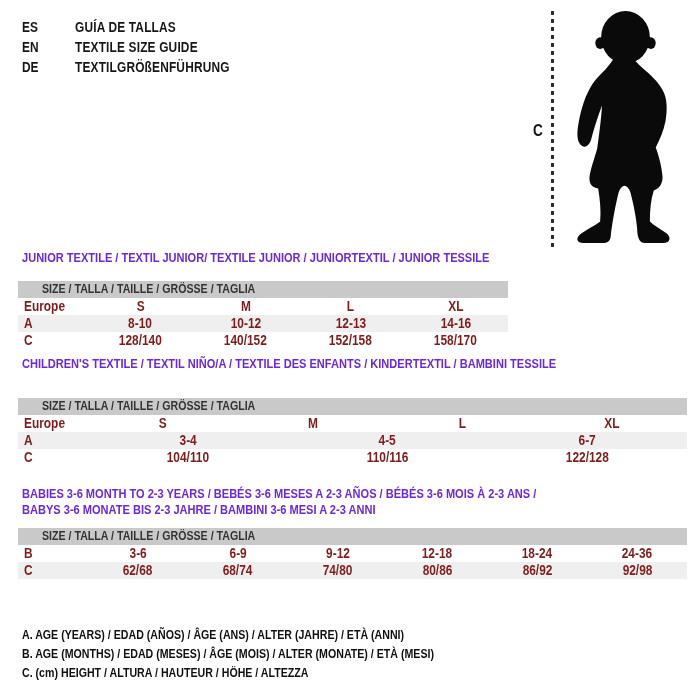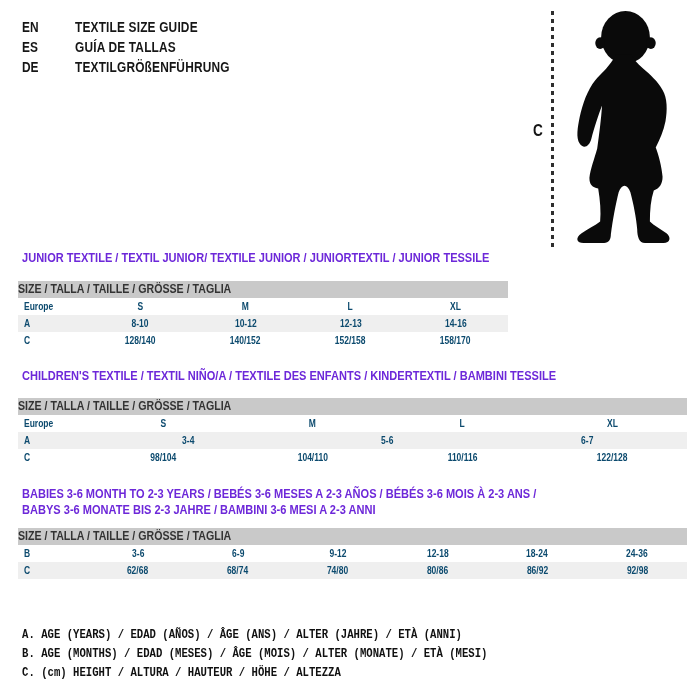--- a/index.html
+++ b/index.html
@@ -24,49 +24,49 @@
   .measure-line{
     left:551px;top:11px;width:3px;height:236px;
     background:repeating-linear-gradient(to bottom,#2e2e2e 0 4px,transparent 4px 8px);
   }
   .figure-c{left:533px;top:122px;font-size:16px;font-weight:700;color:#141414;}
   .silhouette{left:557px;top:8px;}
 
   
   .sec-title{font-size:13px;font-weight:700;color:#6d28d9;line-height:16px;}
   .t-junior-title{left:22px;top:250px;}
-  .t-children-title{left:22px;top:368px;}
+  .t-children-title{left:22px;top:356px;}
   .t-babies-title{left:22px;top:486px;}
 
   
   .size-table{left:18px;}
   .tbl-junior{top:281px;width:490px;}
   .tbl-children{top:398px;width:669px;}
   .tbl-babies{top:528px;width:669px;}
   .t-header{
     height:17px;line-height:17px;background:var(--bar,#c9c9c9);
-    font-size:12.5px;font-weight:700;color:#333;padding-left:0;
+    font-size:12.5px;font-weight:700;color:#333;padding-left:24px;
   }
-  .t-row{display:flex;height:17px;line-height:17px;font-size:10px;font-weight:700;color:#0c4a6e;}
+  .t-row{display:flex;height:17px;line-height:17px;font-size:14px;font-weight:700;color:#7f1d1d;}
   .t-row.shaded{background:var(--stripe,#efefef);}
   .t-label{width:70px;padding-left:6px;box-sizing:border-box;}
   .t-cell{flex:1;text-align:center;display:flex;align-items:center;justify-content:center;}
 
   
   .notes{left:22px;top:626px;}
-  .note-line{height:19px;line-height:19px;font-size:12.5px;font-weight:700;color:#101010;font-family:Liberation Mono, monospace;}
+  .note-line{height:19px;line-height:19px;font-size:12.5px;font-weight:700;color:#101010;}
 </style>
 </head>
 <body style="--bar: #c9c9c9; --stripe: #efefef; --ink: #111111; --sil: #0a0a0a; background: rgb(255, 255, 255);">
 
 <div>
 
   <div class="abs langs" id="langs">
+      <div class="lang-row"><span class="lang-code cond-l">ES</span><span class="lang-label cond-l">GUÍA DE TALLAS</span></div>
       <div class="lang-row"><span class="lang-code cond-l">EN</span><span class="lang-label cond-l">TEXTILE SIZE GUIDE</span></div>
-      <div class="lang-row"><span class="lang-code cond-l">ES</span><span class="lang-label cond-l">GUÍA DE TALLAS</span></div>
       <div class="lang-row"><span class="lang-code cond-l">DE</span><span class="lang-label cond-l">TEXTILGRÖßENFÜHRUNG</span></div>
     </div>
 
   <div class="abs measure-line"></div>
   <div class="abs figure-c"><span class="cond-l">C</span></div>
   <svg class="abs silhouette" width="137" height="238" viewBox="0 0 140 244" aria-hidden="true">
     <g fill="var(--sil,#0a0a0a)">
       <ellipse cx="70" cy="30" rx="25" ry="27"></ellipse>
       <ellipse cx="44" cy="36" rx="5" ry="6"></ellipse>
       <ellipse cx="96" cy="36" rx="5" ry="6"></ellipse>
@@ -168,31 +168,28 @@
         <span class="t-cell">
           <span class="cond-c">XL</span>
         </span>
       </div>
       <div class="t-row shaded">
         <span class="t-label"><span class="cond-l">A</span></span>
         <span class="t-cell">
           <span class="cond-c">3-4</span>
         </span>
         <span class="t-cell">
-          <span class="cond-c">5-6</span>
+          <span class="cond-c">4-5</span>
         </span>
         <span class="t-cell">
           <span class="cond-c">6-7</span>
         </span>
       </div>
       <div class="t-row">
         <span class="t-label"><span class="cond-l">C</span></span>
-        <span class="t-cell">
-          <span class="cond-c">98/104</span>
-        </span>
         <span class="t-cell">
           <span class="cond-c">104/110</span>
         </span>
         <span class="t-cell">
           <span class="cond-c">110/116</span>
         </span>
         <span class="t-cell">
           <span class="cond-c">122/128</span>
         </span>
       </div>

